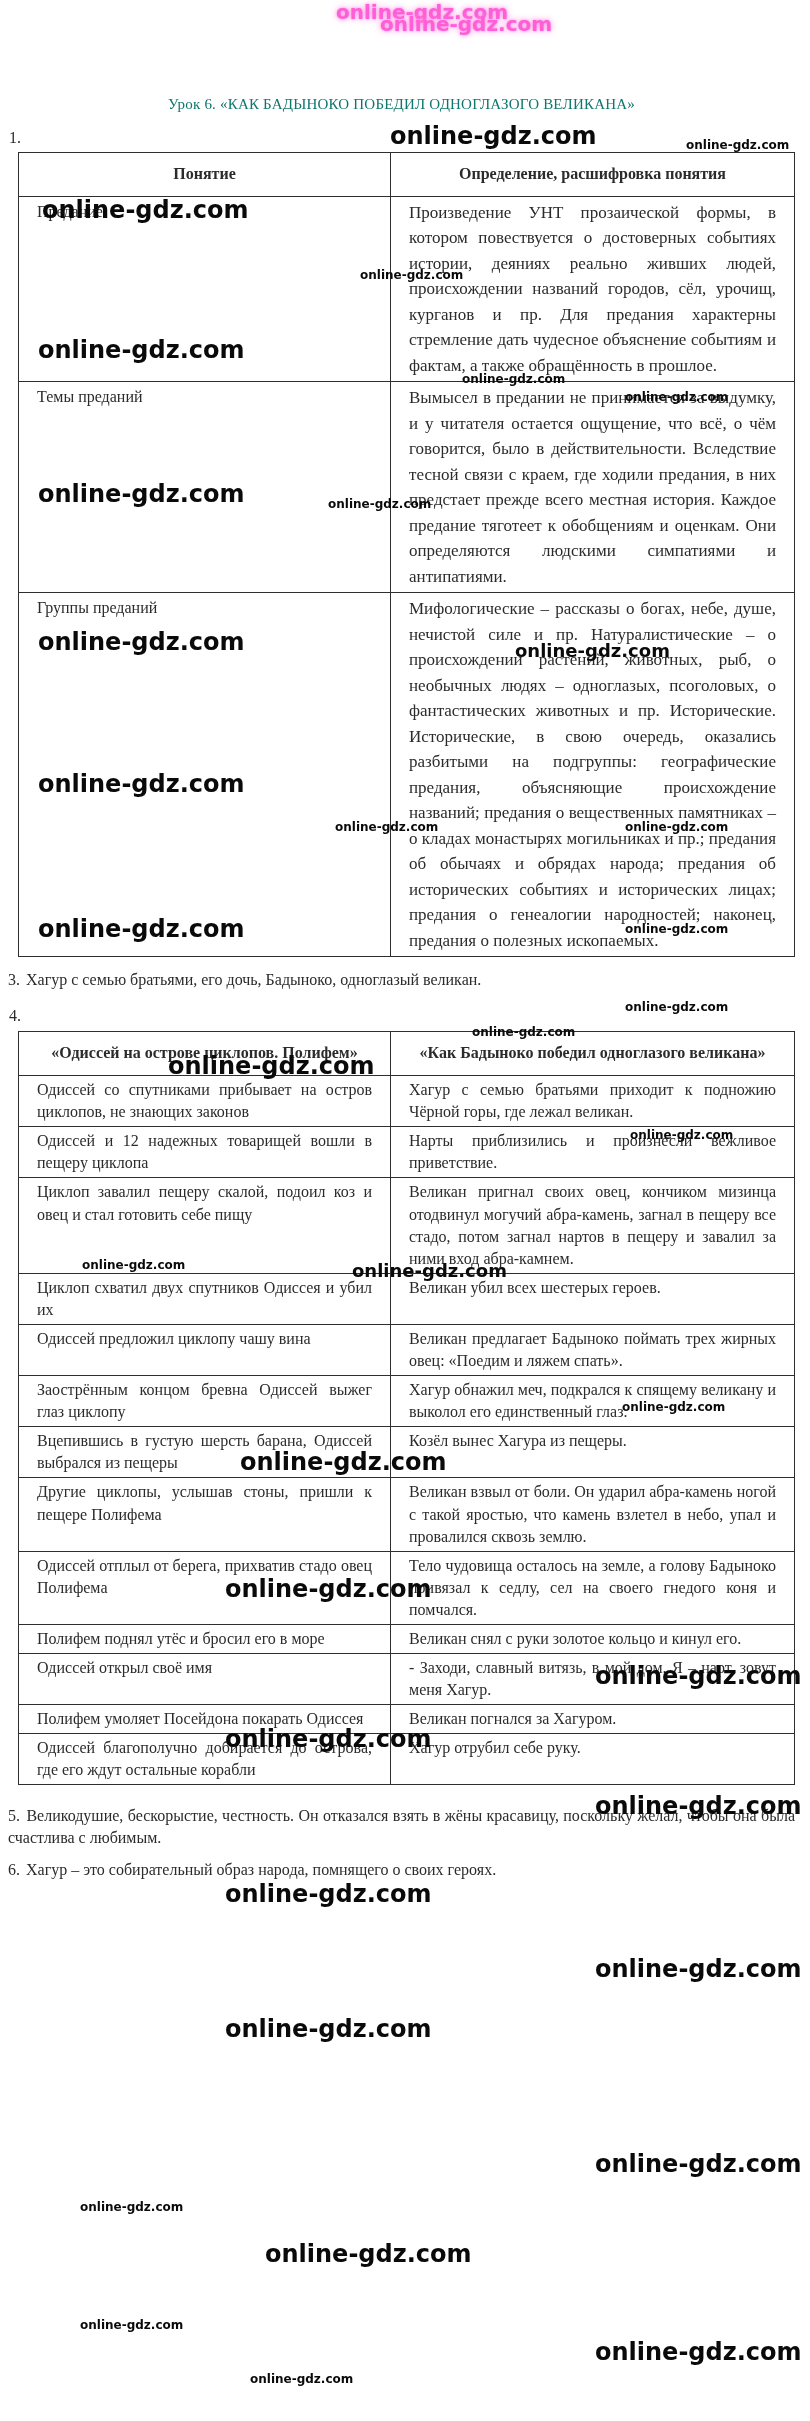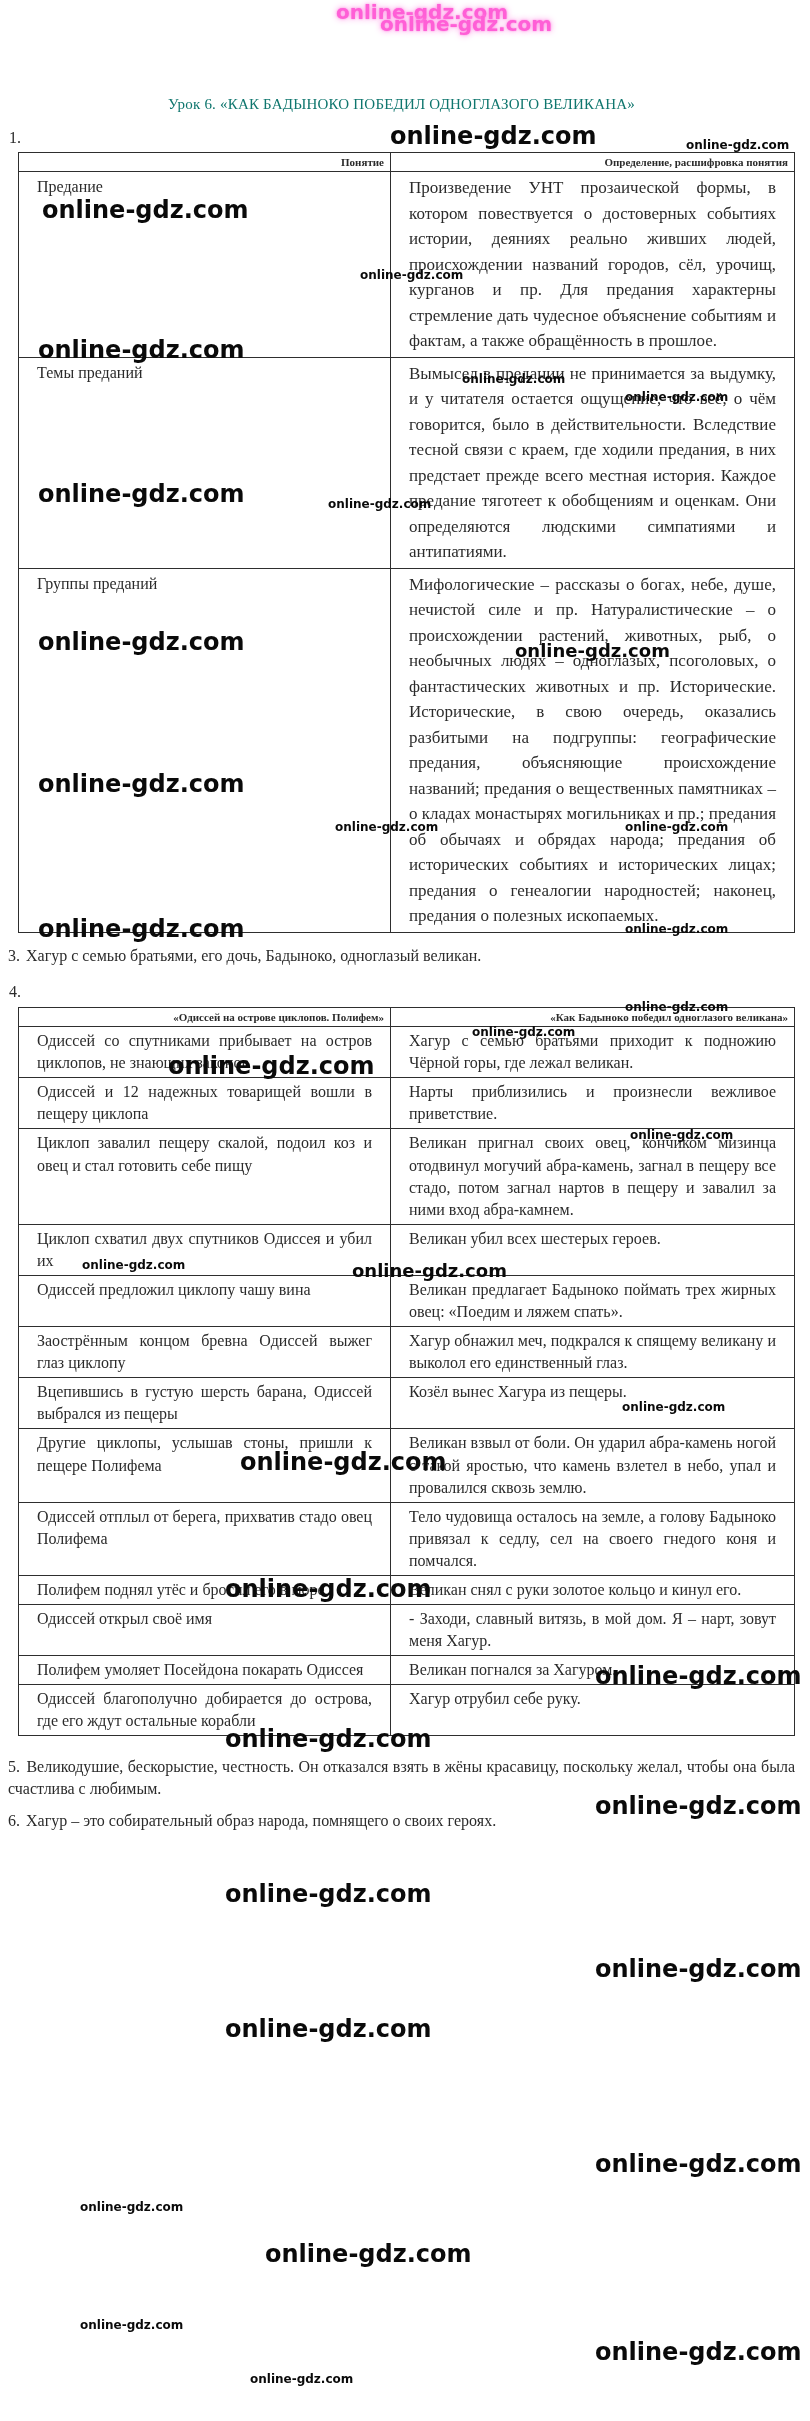--- a/index.html
+++ b/index.html
@@ -20,21 +20,21 @@
     margin: 8px; text-align: center;
     font-size: 15px; font-weight: normal;
     color: #0f766e; letter-spacing: .2px;
   }
   .pnum-line { margin: 16px 0 5px 1px; font-size: 16px; color:#2b2b2b; }
   p.item { margin: 9px 0 5px 0; font-size: 16px; line-height: 1.38; text-align: justify; color:#2b2b2b; }
   p.item .pnum { margin-right: 2px; }
 
   table { border-collapse: collapse; margin-left: 10px; width: 777px; table-layout: fixed; }
   th, td { border: 1px solid #2e2e2e; vertical-align: top; padding: 3px 18px; color:#2b2b2b; }
-  th { font-size: 11px; font-weight: bold; text-align: right; padding: 2px 6px; line-height: 1.3; }
+  th { font-size: 16px; font-weight: bold; text-align: center; padding: 11px 6px; line-height: 1.3; }
   #table1 { margin-bottom: 12px; }
   #table1 td { font-size: 17px; line-height: 1.5; }
   #table1 td.concept { font-size: 16px; text-align: left; }
   #table1 td.definition { text-align: justify; }
   #table2 { margin-top: 6px; margin-bottom: 20px; }
   #table2 td { font-size: 16px; line-height: 1.38; text-align: justify; }
 
   .wm-layer { position: absolute; left: 0; top: 0; width: 810px; height: 2421px; pointer-events: none; }
   .wm {
     position: absolute; white-space: nowrap;

